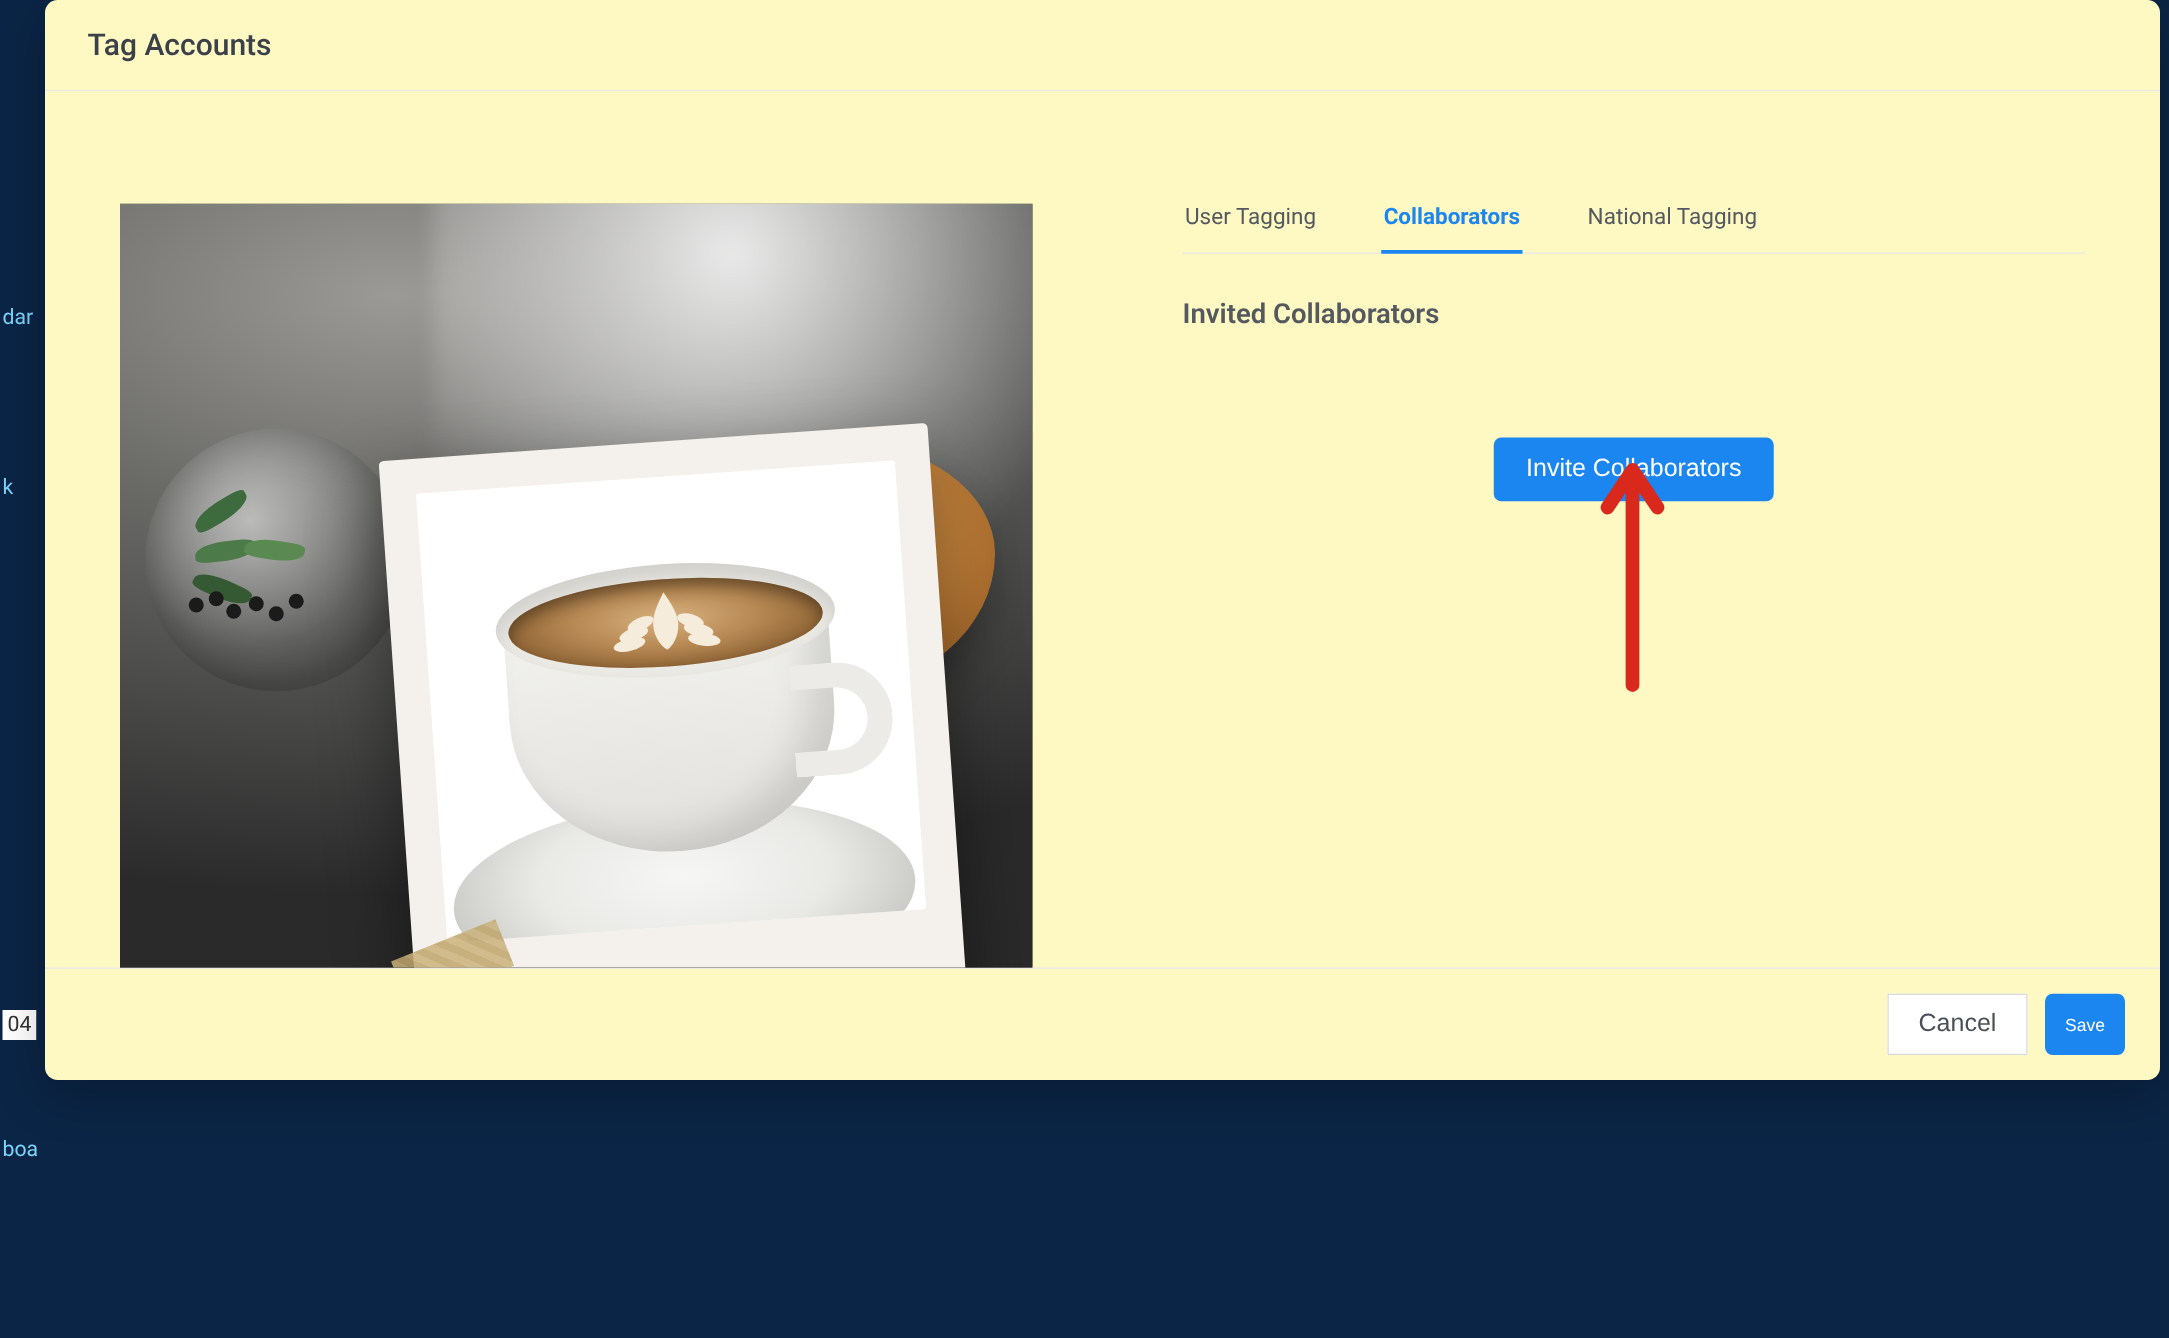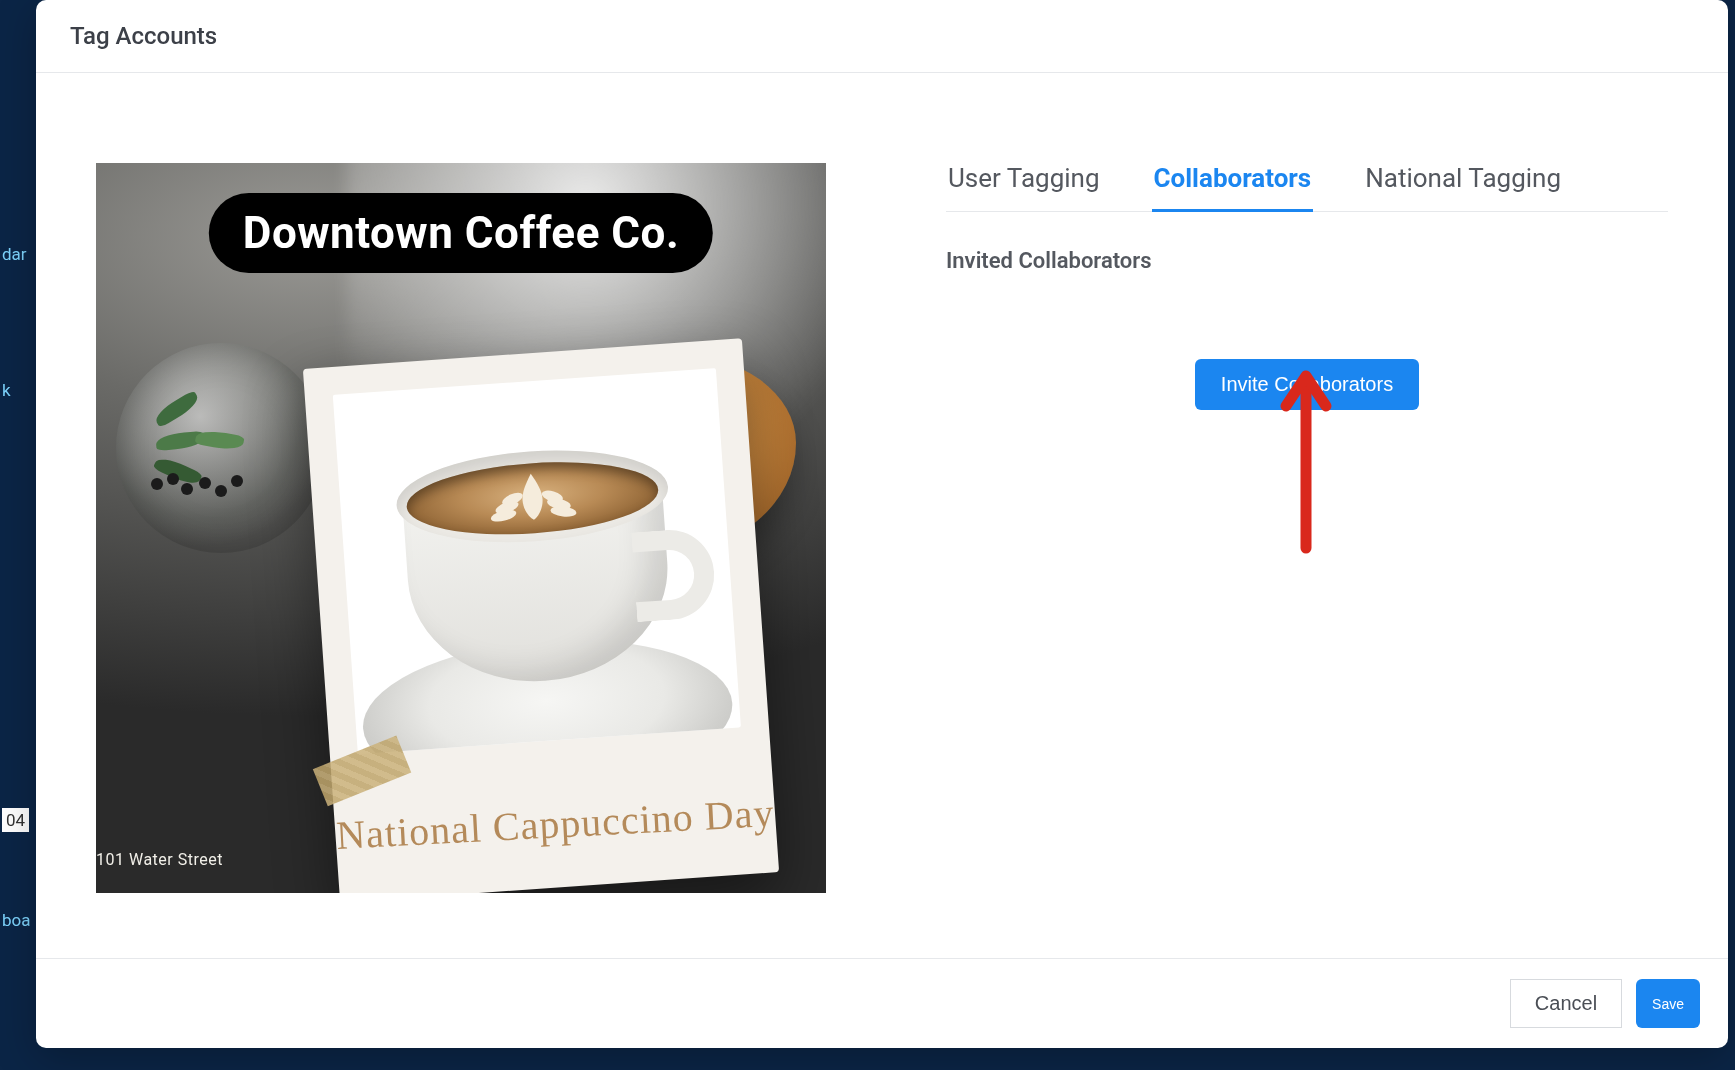--- a/index.html
+++ b/index.html
@@ -5,22 +5,22 @@
   * { box-sizing: border-box; margin: 0; padding: 0; }
   html, body { width: 1735px; height: 1070px; font-family: -apple-system, BlinkMacSystemFont, "Segoe UI", Roboto, sans-serif; background: #0a1f3a; overflow: hidden; }
 
   
   .backdrop { position: absolute; inset: 0; background: #0b2546; }
   .bg-frag { position: absolute; color: #7dd3fc; font-size: 17px; }
 
   .modal {
     position: absolute;
     left: 36px; top: 0;
-    width: 1692px; height: 1048px;
-    background: #ffffff;
+    width: 1692px; height: 864px;
+    background: #fef9c3;
     border-radius: 10px;
     display: flex; flex-direction: column;
     box-shadow: 0 10px 40px rgba(0,0,0,.25);
   }
 
   .modal-header {
     padding: 22px 34px;
     border-bottom: 1px solid #e6e8eb;
   }
   .modal-title { font-size: 24px; font-weight: 500; color: #3c4048; }
@@ -171,21 +171,21 @@
   }
 
   
   .right {
     flex: 1;
     display:flex; flex-direction:column;
   }
   .tabs {
     display:flex; align-items:flex-end; gap:50px;
     border-bottom:1px solid #e6e8eb;
-    font-size:26px;
+    font-size:18px;
   }
   .tab {
     padding: 0 2px 16px 2px;
     color:#54585f; cursor:pointer;
     border-bottom:3px solid transparent;
     margin-bottom:-1px;
   }
   .tab.active { color:#1b86f0; border-bottom-color:#1b86f0; font-weight:700;}
   .section-h {
     margin-top:36px;
@@ -284,21 +284,20 @@
                   </svg>
                 </div>
               </div>
             </div>
           </div>
         </div>
         <div class="tape"></div>
         <div class="caption">National Cappuccino Day</div>
       </div>
 
-      <div class="pill">Downtown Coffee Co.</div>
       <div class="address">101 Water Street</div>
     </div>
 
     <div class="right">
       <div class="tabs">
         <div class="tab">User Tagging</div>
         <div class="tab active">Collaborators</div>
         <div class="tab">National Tagging</div>
       </div>
 

